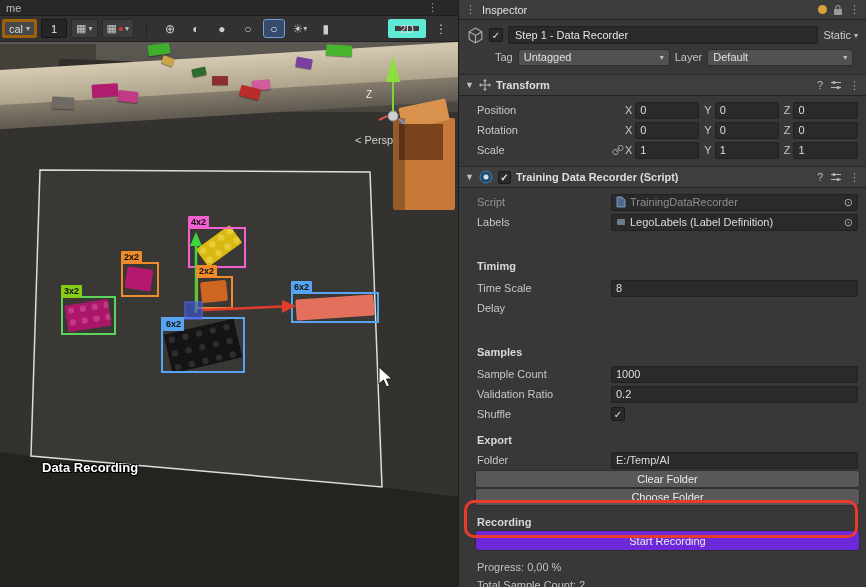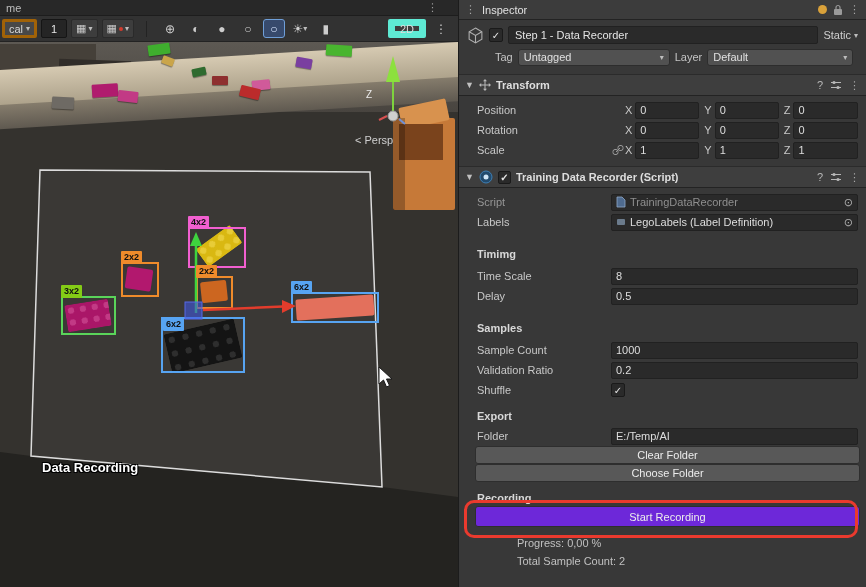--- a/index.html
+++ b/index.html
@@ -74,25 +74,25 @@
   .axis-letter { color:#c8c8c8; }
   .field { height:17px; background:#2a2a2a; border:1px solid #212121; border-radius:2px; display:flex; align-items:center; padding:0 4px; color:#dedede; }
   .axis-field { flex:1; }
   .prop-value { flex:1; display:flex; align-items:center; }
   .prop-value .field { flex:1; }
   .obj-field { gap:4px; }
   .obj-field .picker { margin-left:auto; color:#b0b0b0; }
   .dim-text { color:#8f8f8f; }
 
   .sub-header { font-weight:bold; color:#d8d8d8; height:16px; display:flex; align-items:center; padding-left:18px; }
-  .mt10 { margin-top:14px; } .mt8 { margin-top:8px; } .mt4 { margin-top:4px; } .mt2 { margin-top:2px; } .mt3 { margin-top:3px; } .mt5 { margin-top:5px; }
+  .mt10 { margin-top:26px; } .mt8 { margin-top:8px; } .mt4 { margin-top:4px; } .mt2 { margin-top:2px; } .mt3 { margin-top:3px; } .mt5 { margin-top:5px; }
 
   .btn { height:18px; background:#585858; border:1px solid #2e2e2e; border-radius:3px; color:#ececec; display:flex; align-items:center; justify-content:center; margin:0 6px 0 16px; }
   .btn-start { height:21px; background:#6d28d9; }
-  .stat-text { padding-left:18px; color:#c0c0c0; height:16px; display:flex; align-items:center;margin-left:40px; }
+  .stat-text { padding-left:18px; color:#c0c0c0; height:16px; display:flex; align-items:center; }
 
   .annotation { position:absolute; left:5px; top:500px; width:394px; height:38px; border:3px solid #ea3a2e; border-radius:10px; z-index:50; pointer-events:none; }
 </style>
 </head>
 <body>
 
 <div class="root">
 
   <div class="scene">
 
@@ -399,25 +399,20 @@
     <div class="prop-row mt4">
       <span class="prop-label">Time Scale</span>
       <div class="prop-value">
           <div class="field">
             <span>8</span>
           </div>
         </div>
     </div>
     <div class="prop-row">
       <span class="prop-label">Delay</span>
-      <div class="prop-value">
-          <div class="field">
-            <span>0.5</span>
-          </div>
-        </div>
     </div>
 
     <div class="sub-header mt10">Samples</div>
 
     <div class="prop-row mt4">
       <span class="prop-label">Sample Count</span>
       <div class="prop-value">
           <div class="field">
             <span>1000</span>
           </div>

